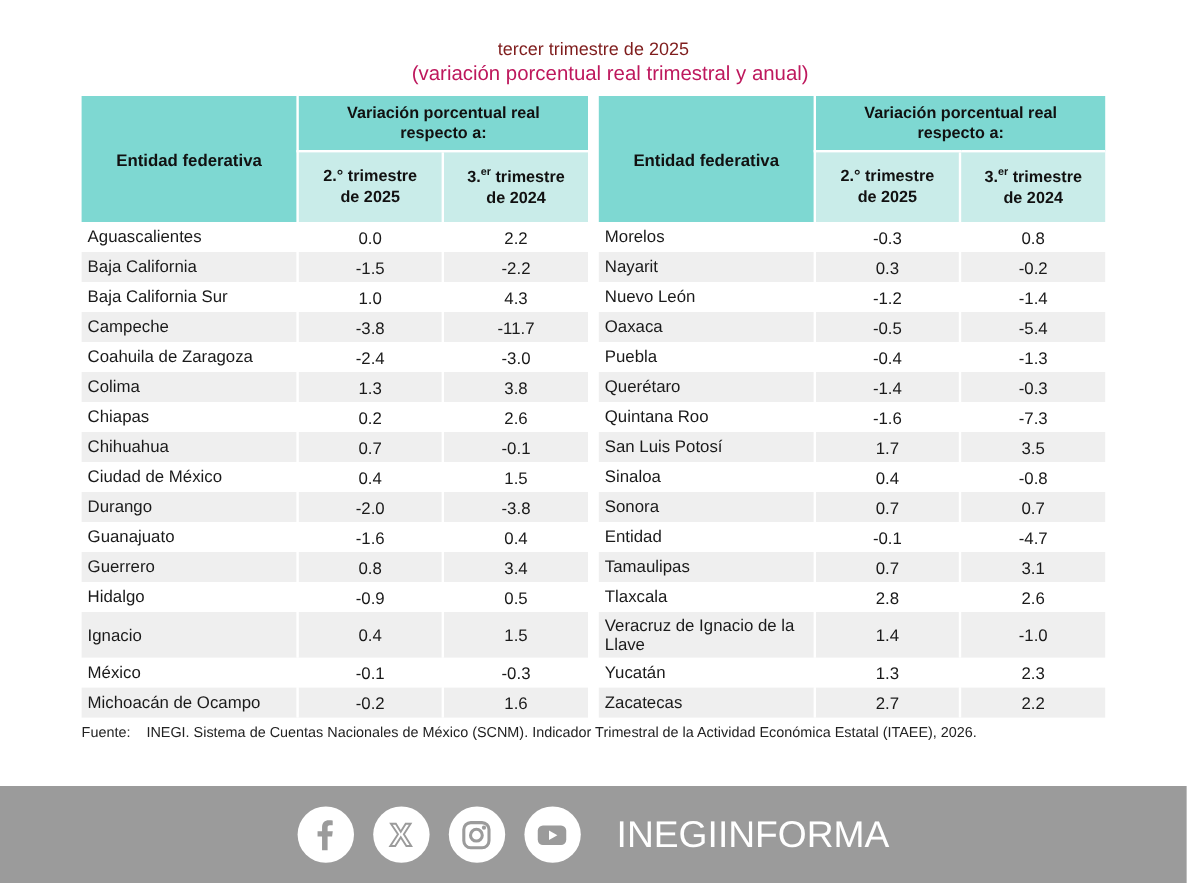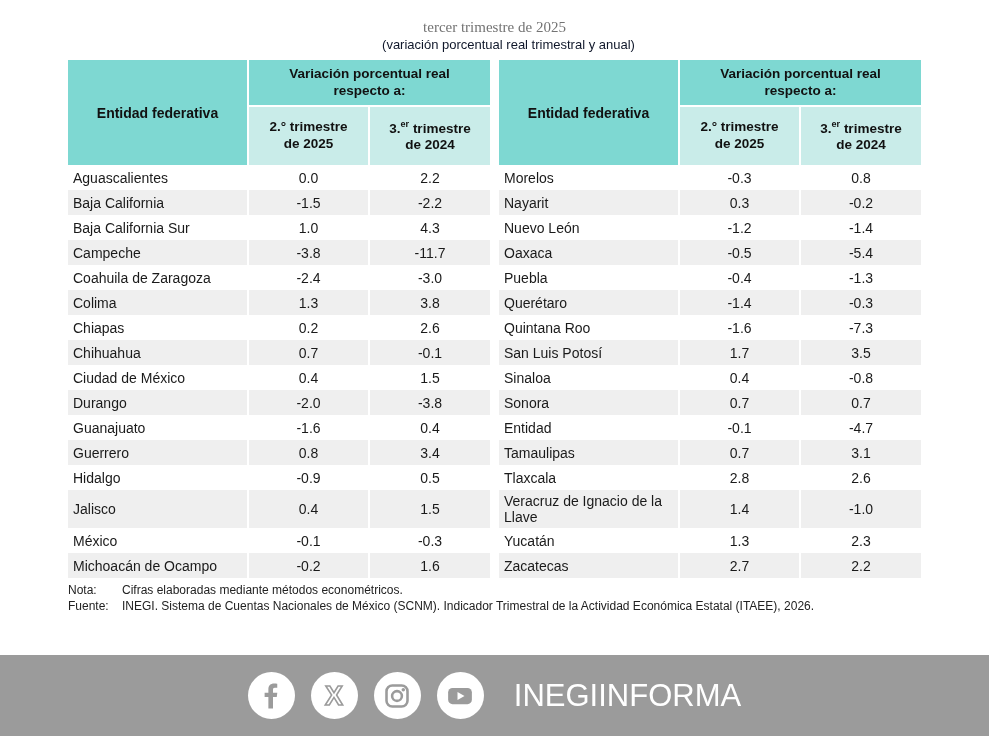--- a/index.html
+++ b/index.html
@@ -4,22 +4,22 @@
 <style>
   * { margin:0; padding:0; box-sizing:border-box; }
   html,body { width:989px; height:736px; }
   body { font-family:"Liberation Sans", sans-serif; background:#ffffff; }
   .canvas { position:relative; width:989px; height:736px; background:#fff; overflow:hidden; }
 
   
   .title-block { text-align:center; padding-top:17px; line-height:1.22; }
   .title-main { font-size:19px; font-weight:bold; color:#17365d; }
   .title-sub1 { font-size:14.5px; color:#35658e; margin-top:2px; }
-  .title-sub2 { font-size:15px; color:#737373; margin-top:1px;font-family:Liberation Serif, serif; }
-  .title-sub3 { font-size:13px; color:#0f172a; margin-top:1px;margin-left:28px; }
+  .title-sub2 { font-size:15px; color:#7f1d1d; margin-top:16px; }
+  .title-sub3 { font-size:17px; color:#be185d; margin-top:1px;margin-left:28px; }
 
   
   .tables-wrap { display:flex; gap:9px; width:853px; margin:7px auto 0 auto; }
   table.itaee { border-collapse:collapse; width:422px; table-layout:fixed; font-size:14px; color:#1a1a1a; }
   table.itaee col.c-name { width:180px; }
   table.itaee col.c-val  { width:121px; }
   th { font-weight:bold; color:#111; }
   th.entity { background:#7ed8d2; font-size:14px; text-align:center; vertical-align:middle;
               border-right:2px solid #fff; }
   th.group  { background:#7ed8d2; font-size:13.5px; height:46px; text-align:center;
@@ -144,21 +144,21 @@
             <td class="name">Guerrero</td>
             <td class="val">0.8</td>
             <td class="val">3.4</td>
           </tr>
           <tr>
             <td class="name">Hidalgo</td>
             <td class="val">-0.9</td>
             <td class="val">0.5</td>
           </tr>
           <tr>
-            <td class="name">Jalisco</td>
+            <td class="name">Ignacio</td>
             <td class="val">0.4</td>
             <td class="val">1.5</td>
           </tr>
           <tr>
             <td class="name">México</td>
             <td class="val">-0.1</td>
             <td class="val">-0.3</td>
           </tr>
           <tr>
             <td class="name">Michoacán de Ocampo</td>
@@ -271,24 +271,20 @@
             <td class="val">2.7</td>
             <td class="val">2.2</td>
           </tr>
         </tbody>
     </table>
 
   </div>
 
   <div class="notes">
     <div class="note-line">
-      <span>Nota:</span>
-      <span>Cifras elaboradas mediante métodos econométricos.</span>
-    </div>
-    <div class="note-line">
       <span>Fuente:</span>
       <span>INEGI. Sistema de Cuentas Nacionales de México (SCNM). Indicador Trimestral de la Actividad Económica Estatal (ITAEE), 2026.</span>
     </div>
   </div>
 
   <div class="footer">
     <div class="social-row">
 
       <div class="social-circle">
         <svg width="30" height="30" viewBox="0 0 24 24">

